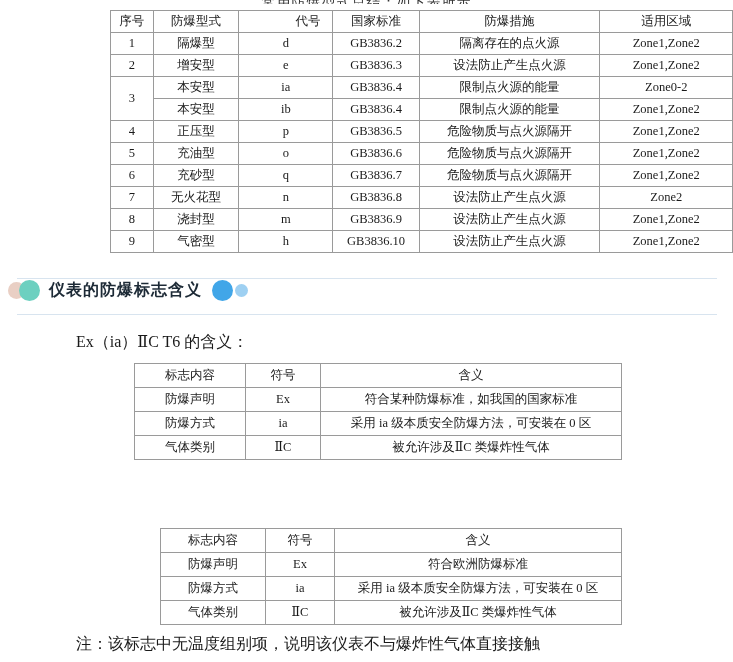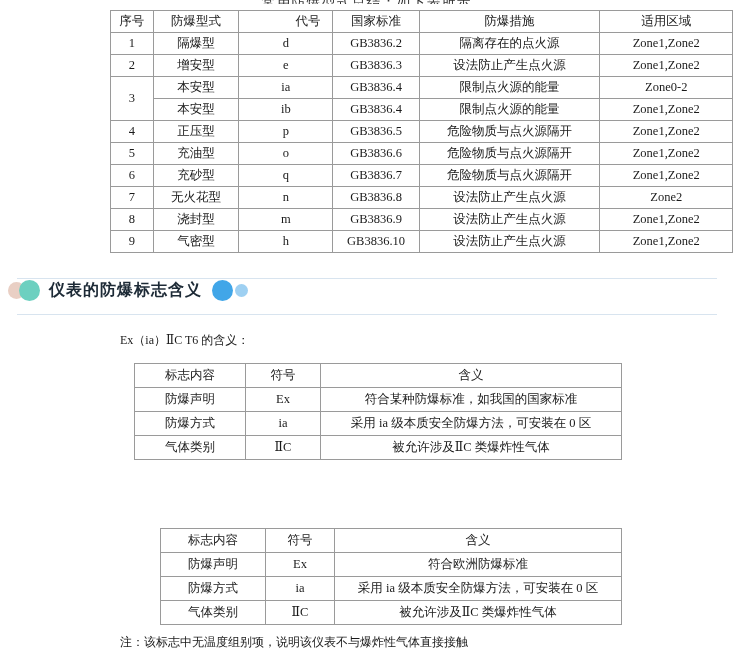--- a/index.html
+++ b/index.html
@@ -108,24 +108,23 @@
     vertical-align: middle;
   }
   .dot-a { width: 17px; height: 17px; background: #e9cfc4; margin-right: -6px; }
   .dot-b { width: 21px; height: 21px; background: #6dd0c0; margin-right: 9px; }
   .dot-c { width: 21px; height: 21px; background: #41a6e8; margin-left: 10px; }
   .dot-d { width: 13px; height: 13px; background: #9ed0f2; margin-left: 2px; }
 
   
   .para {
     position: absolute;
-    font-size: 12px;
+    font-size: 16px;
     color: #1a1a1a;
     white-space: nowrap;
-    margin-left: 44px;
   }
   #para1 { left: 76px; top: 332px; }
   #para2 { left: 76px; top: 497px; }
   #para3 { left: 76px; top: 634px; }
 
   
   .table2-wrap { position: absolute; left: 110px; top: 363px; }
   #table2 td { height: 21px; line-height: 21px; }
   #table2 .c-item { width: 104px; }
   #table2 .c-sym  { width: 68px; }

